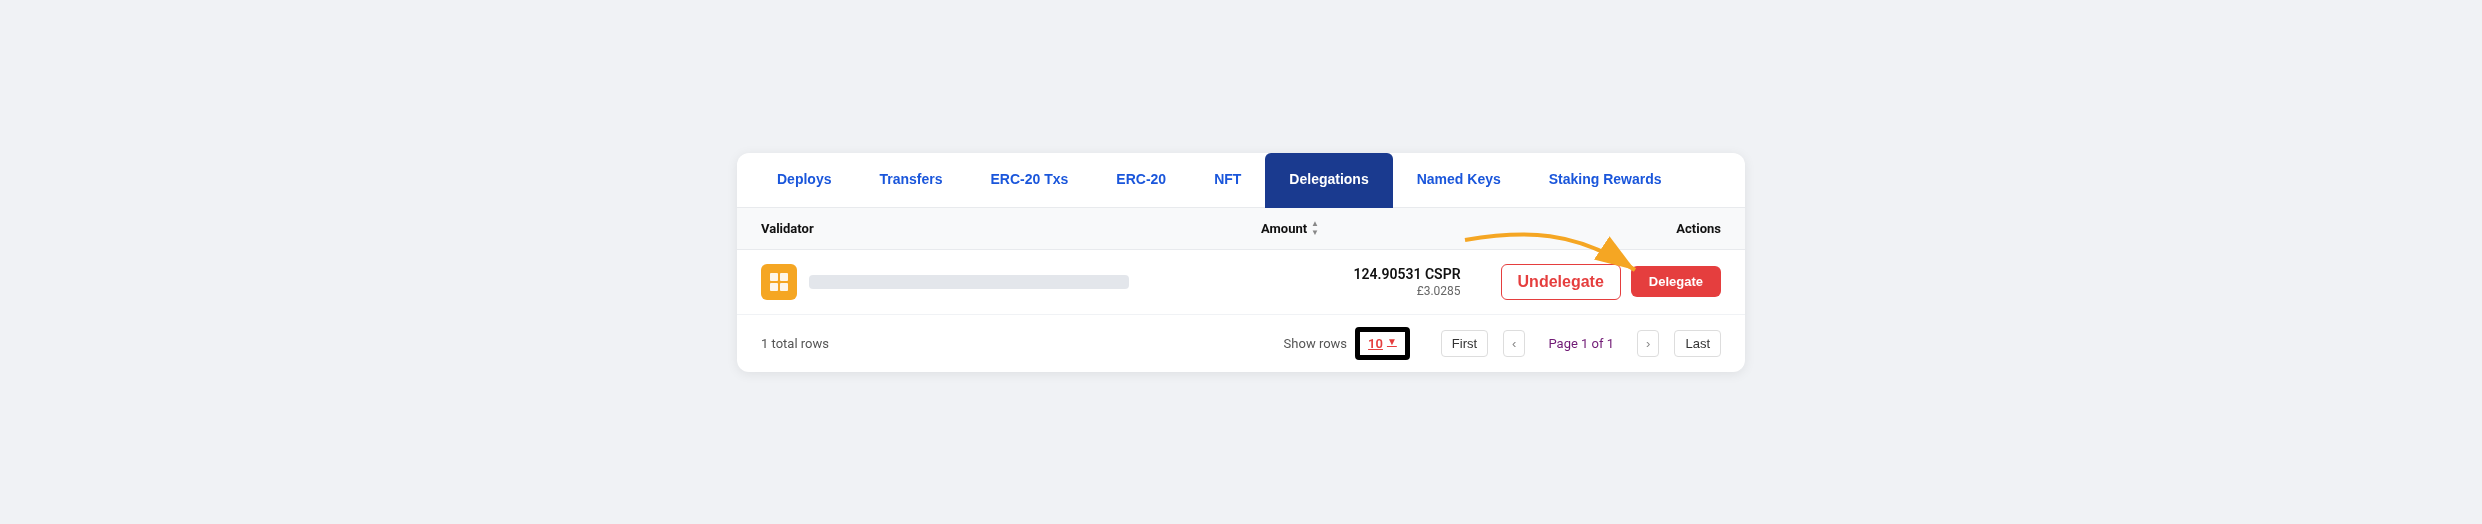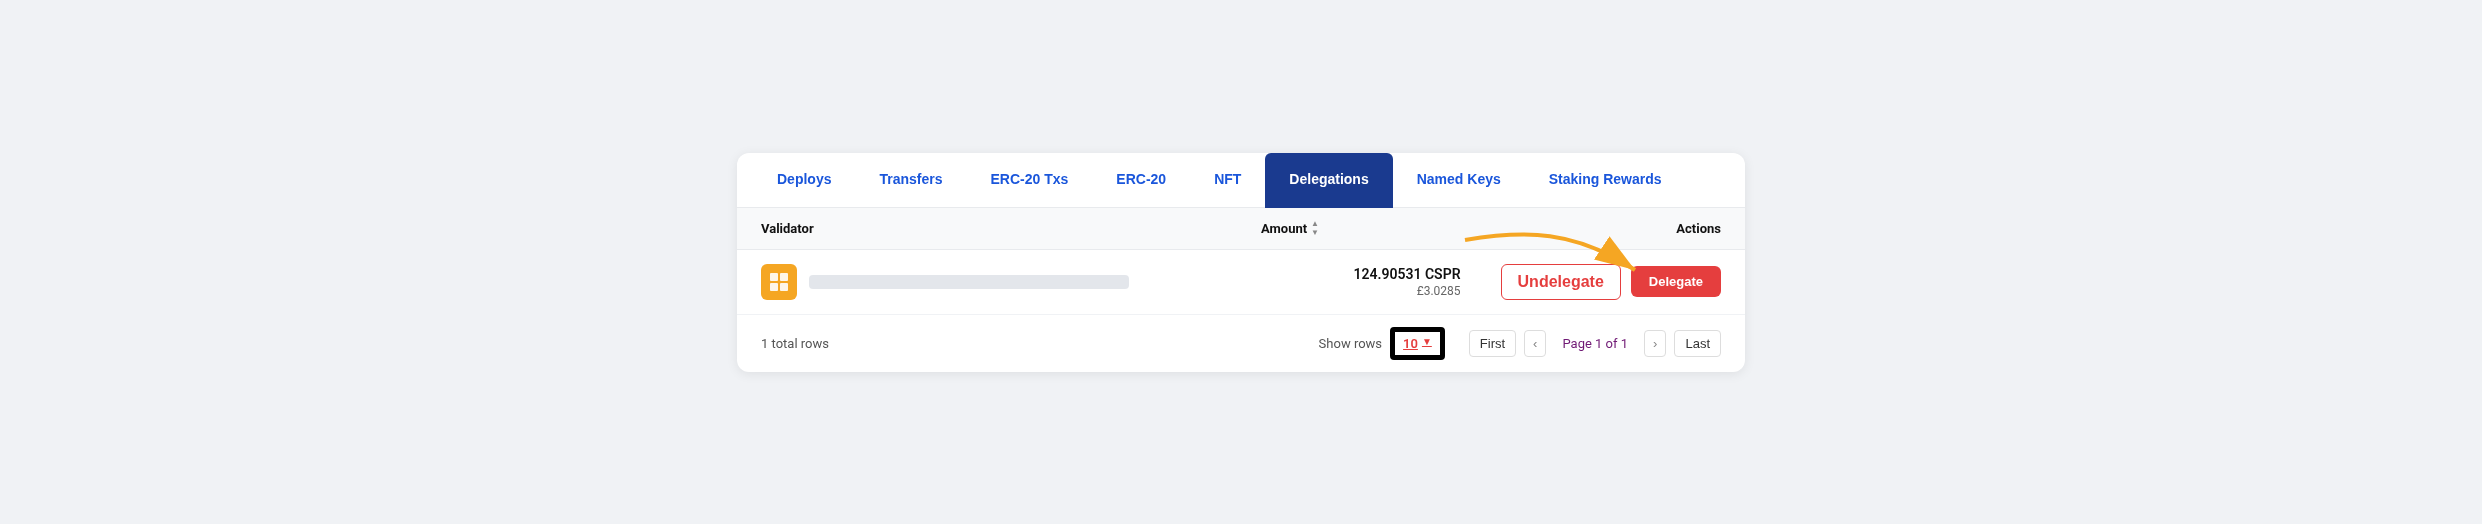--- a/index.html
+++ b/index.html
@@ -149,21 +149,21 @@
       display: flex;
       align-items: center;
       justify-content: space-between;
       padding: 12px 24px;
       font-size: 13px;
       color: #555;
     }
     .pagination {
       display: flex;
       align-items: center;
-      gap: 8px;
+      gap: 15px;
     }
     .show-rows {
       display: flex;
       align-items: center;
       gap: 8px;
       margin-right: 16px;
     }
     .show-rows-label { color: #555; font-size: 13px; }
     .rows-select {
       display: flex;

